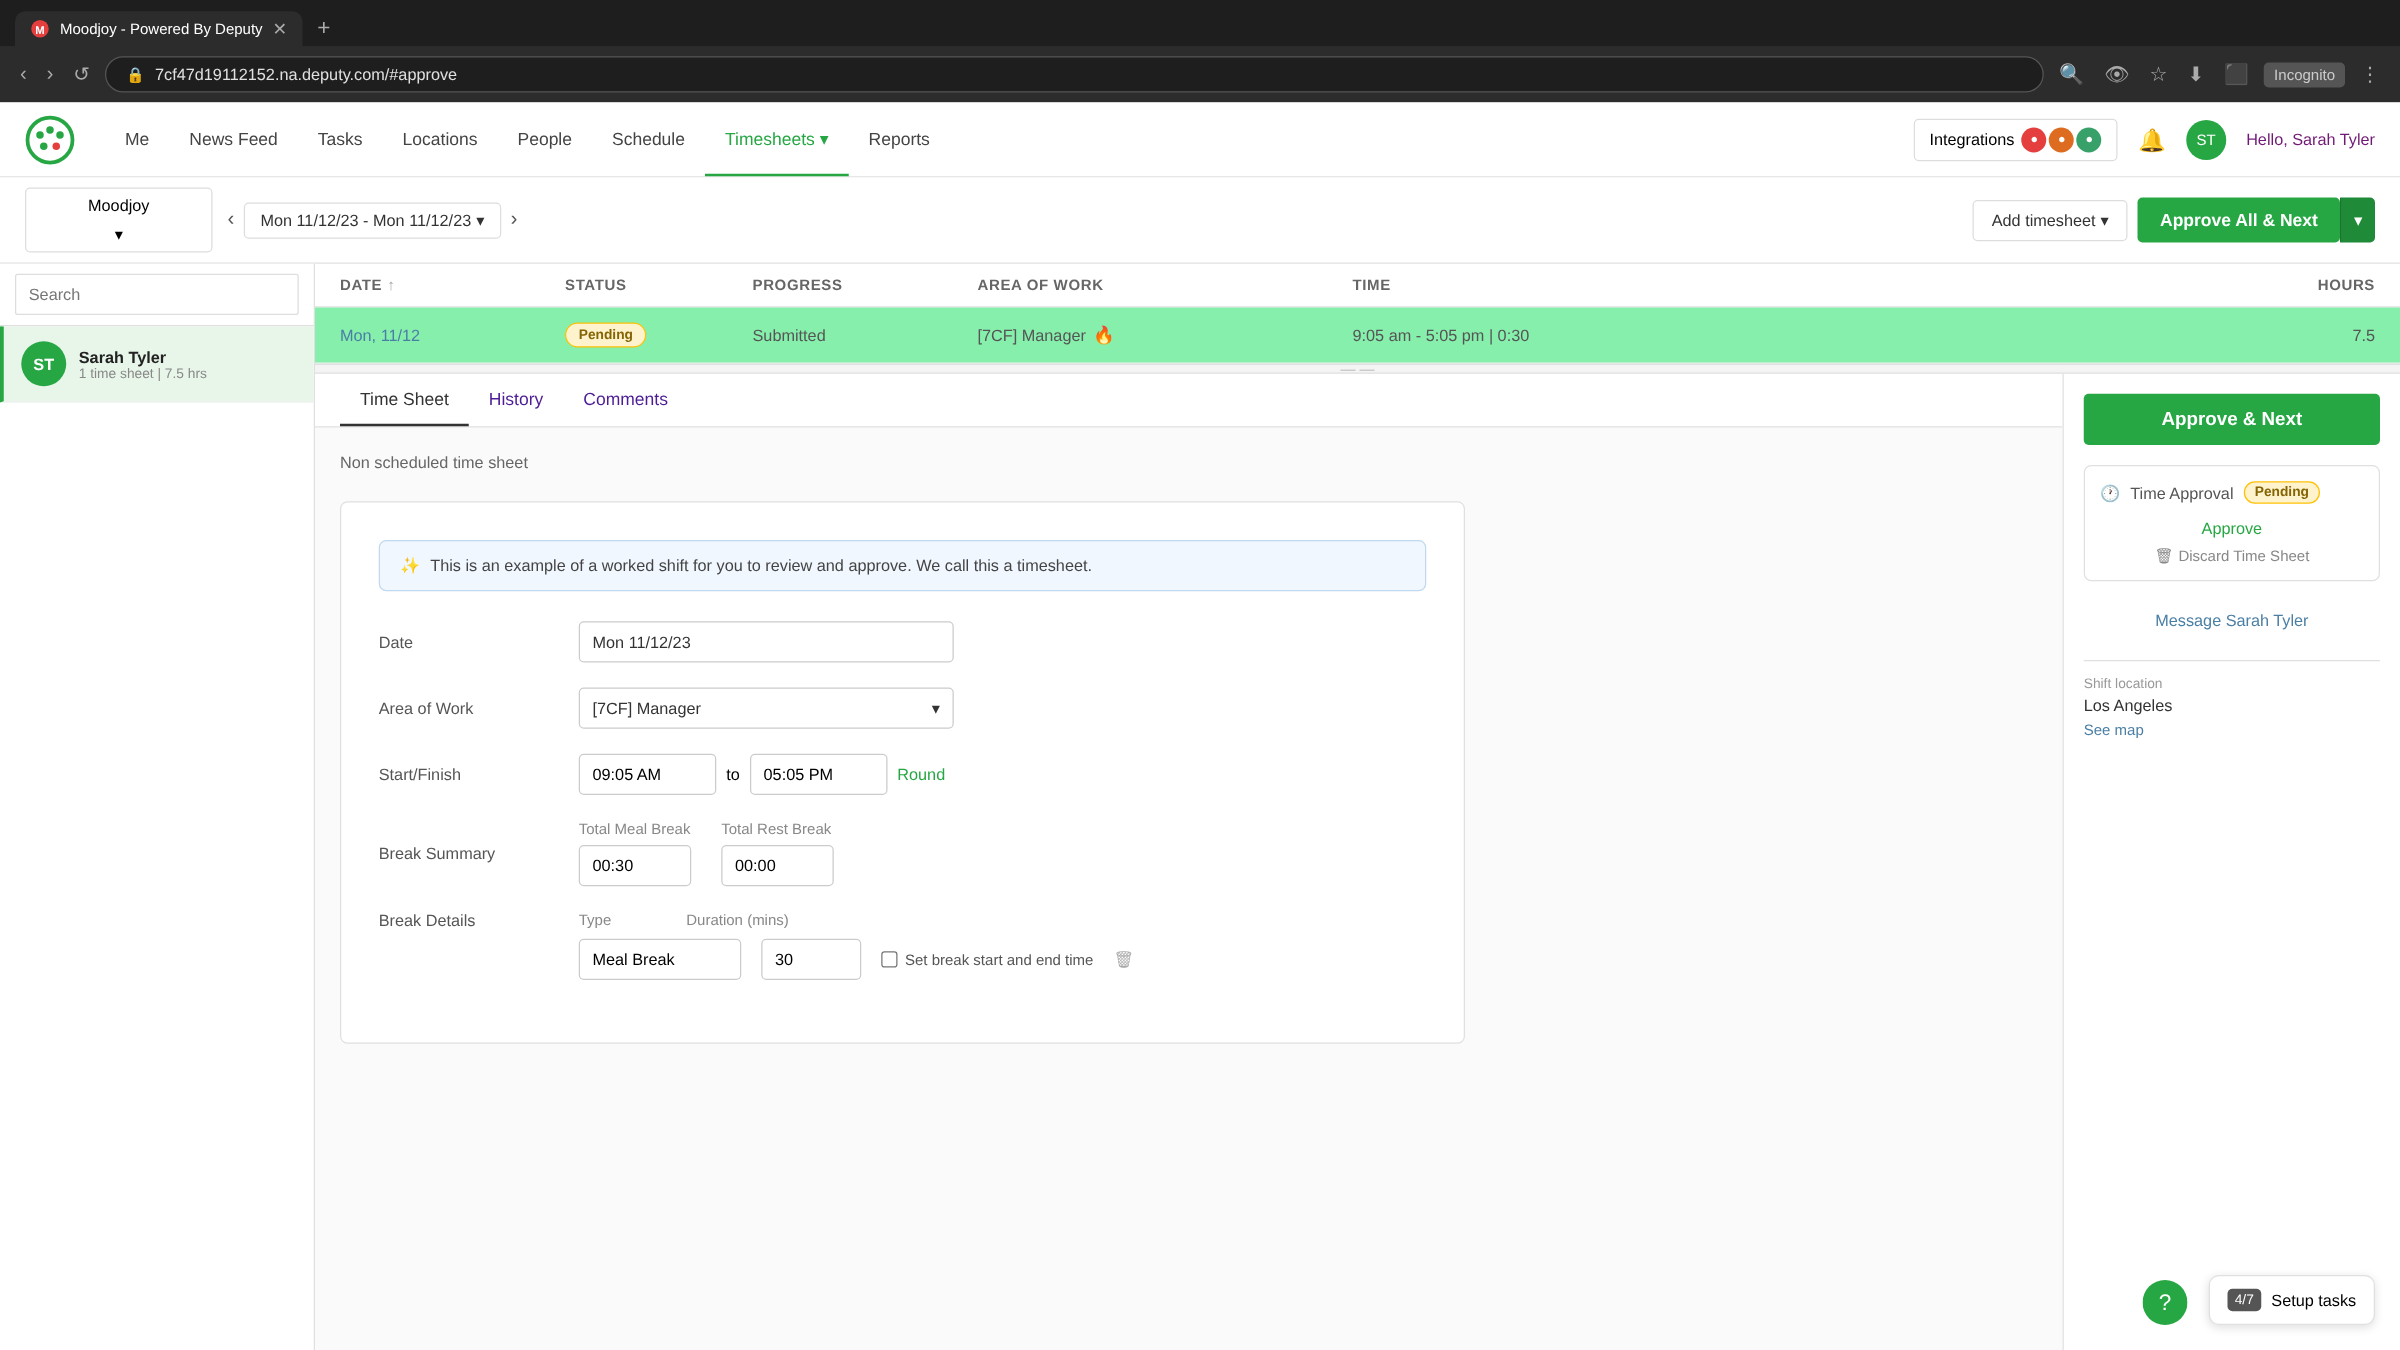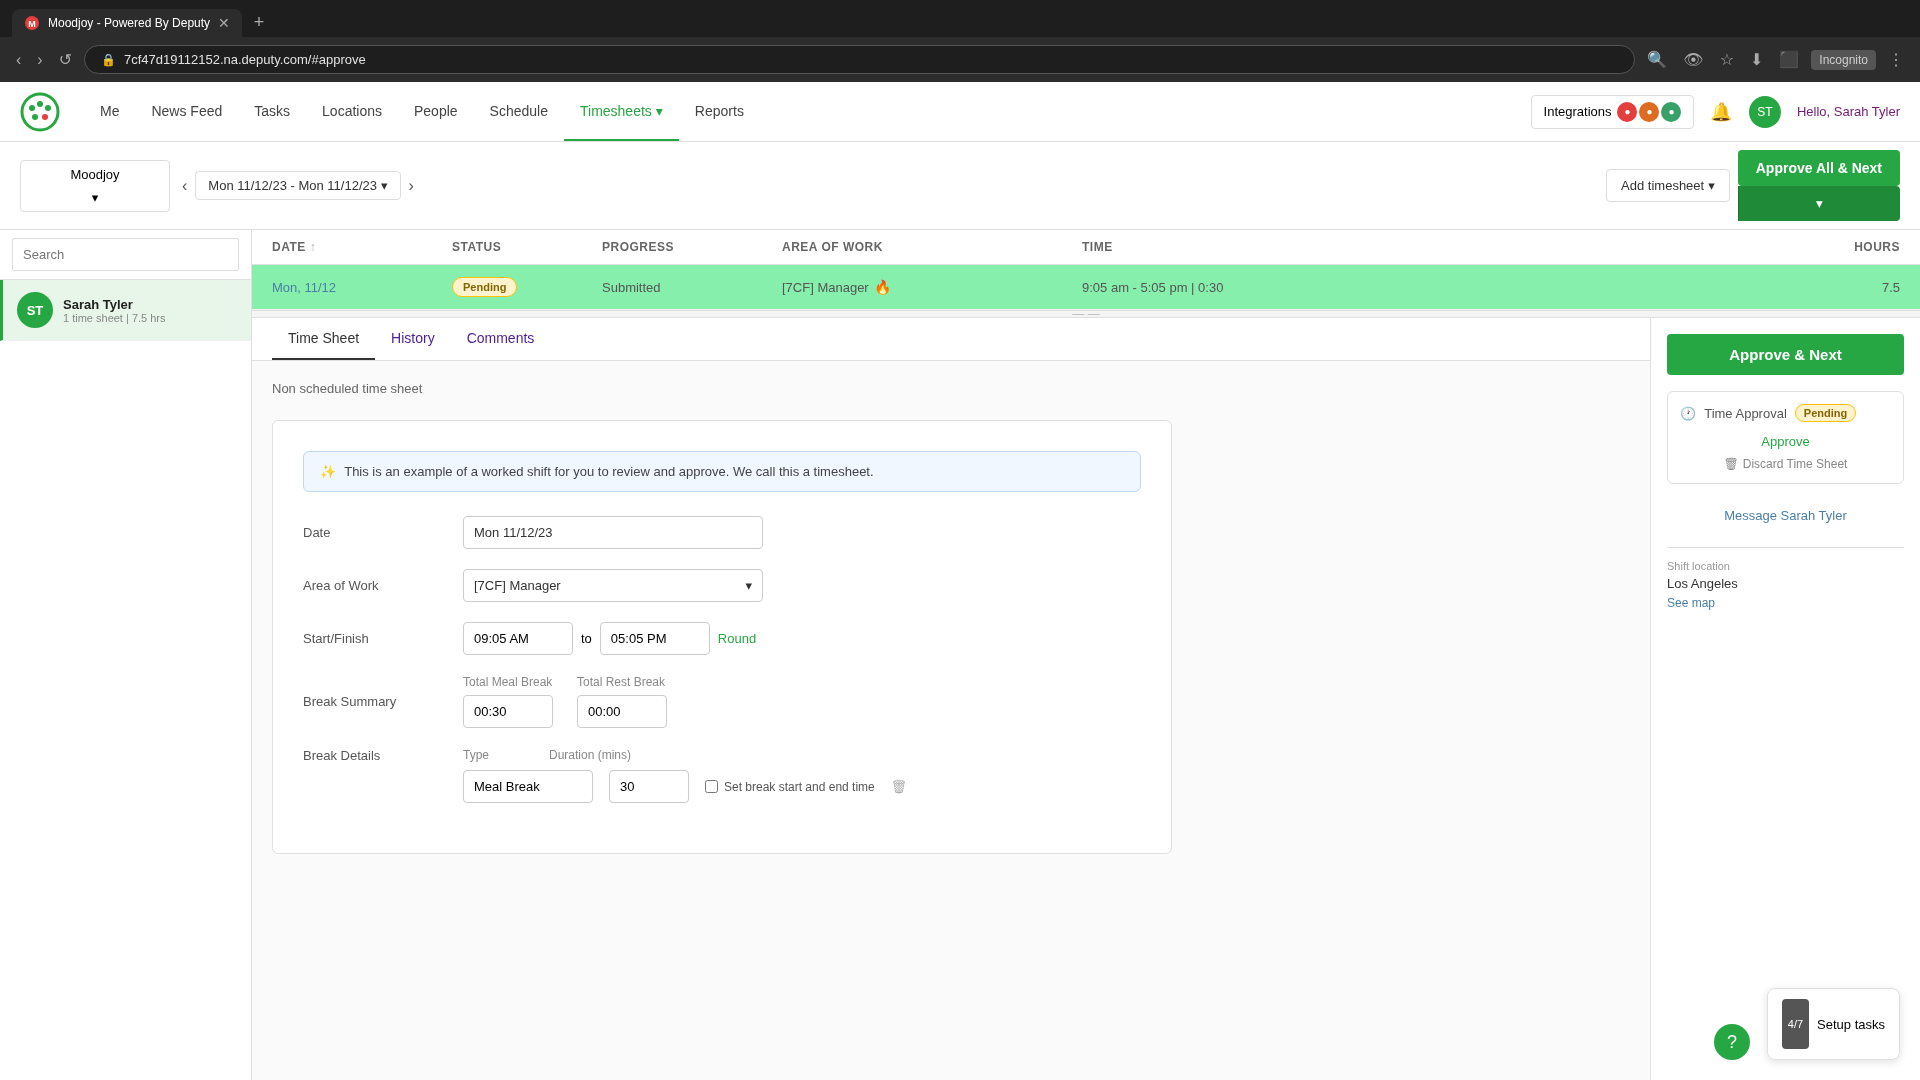--- a/index.html
+++ b/index.html
@@ -136,21 +136,21 @@
     .discard-link { color: #888; font-size: 12px; cursor: pointer; display: flex; align-items: center; gap: 4px; justify-content: center; margin-top: 8px; }
 
     .message-link { color: #4a7fa5; font-size: 13px; cursor: pointer; text-align: center; display: block; margin-bottom: 16px; padding: 8px; }
     .shift-location { padding: 12px 0; border-top: 1px solid #e0e0e0; }
     .shift-location-label { font-size: 11px; color: #999; margin-bottom: 4px; }
     .shift-location-value { font-size: 13px; color: #333; margin-bottom: 4px; }
     .see-map-link { color: #4a7fa5; font-size: 12px; cursor: pointer; }
 
     
     .setup-tasks { position: fixed; bottom: 20px; right: 20px; background: #fff; border: 1px solid #e0e0e0; border-radius: 8px; padding: 10px 14px; display: flex; align-items: center; gap: 8px; box-shadow: 0 2px 8px rgba(0,0,0,0.12); cursor: pointer; font-size: 13px; }
-    .setup-badge { background: #555; color: #fff; border-radius: 4px; padding: 19px 6px; font-size: 11px; }
+    .setup-badge { background: #555; color: #fff; border-radius: 4px; padding: 3px 6px; font-size: 11px; }
     .help-btn { position: fixed; bottom: 20px; right: 170px; background: #27a744; color: #fff; border: none; border-radius: 50%; width: 36px; height: 36px; font-size: 18px; cursor: pointer; display: flex; align-items: center; justify-content: center; }
 
     
     .logo-circle { width: 40px; height: 40px; }
   </style>
 </head>
 <body>
 
 <div class="browser-chrome">
   <div class="browser-tab-bar">
@@ -234,21 +234,21 @@
         <span>Mon 11/12/23 - Mon 11/12/23</span>
         <span>▾</span>
       </div>
       <button class="date-nav-btn">›</button>
     </div>
     <div class="toolbar-right">
       <div class="add-timesheet-btn">
         <span>Add timesheet</span>
         <span>▾</span>
       </div>
-      <div style="display:flex;flex-direction:column;">
+      <div style="display:flex;">
         <button class="approve-all-btn">
           <span>Approve All &amp; Next</span>
         </button>
         <button class="approve-all-dropdown">▾</button>
       </div>
     </div>
   </div>
 
   <div class="main-content">
 

